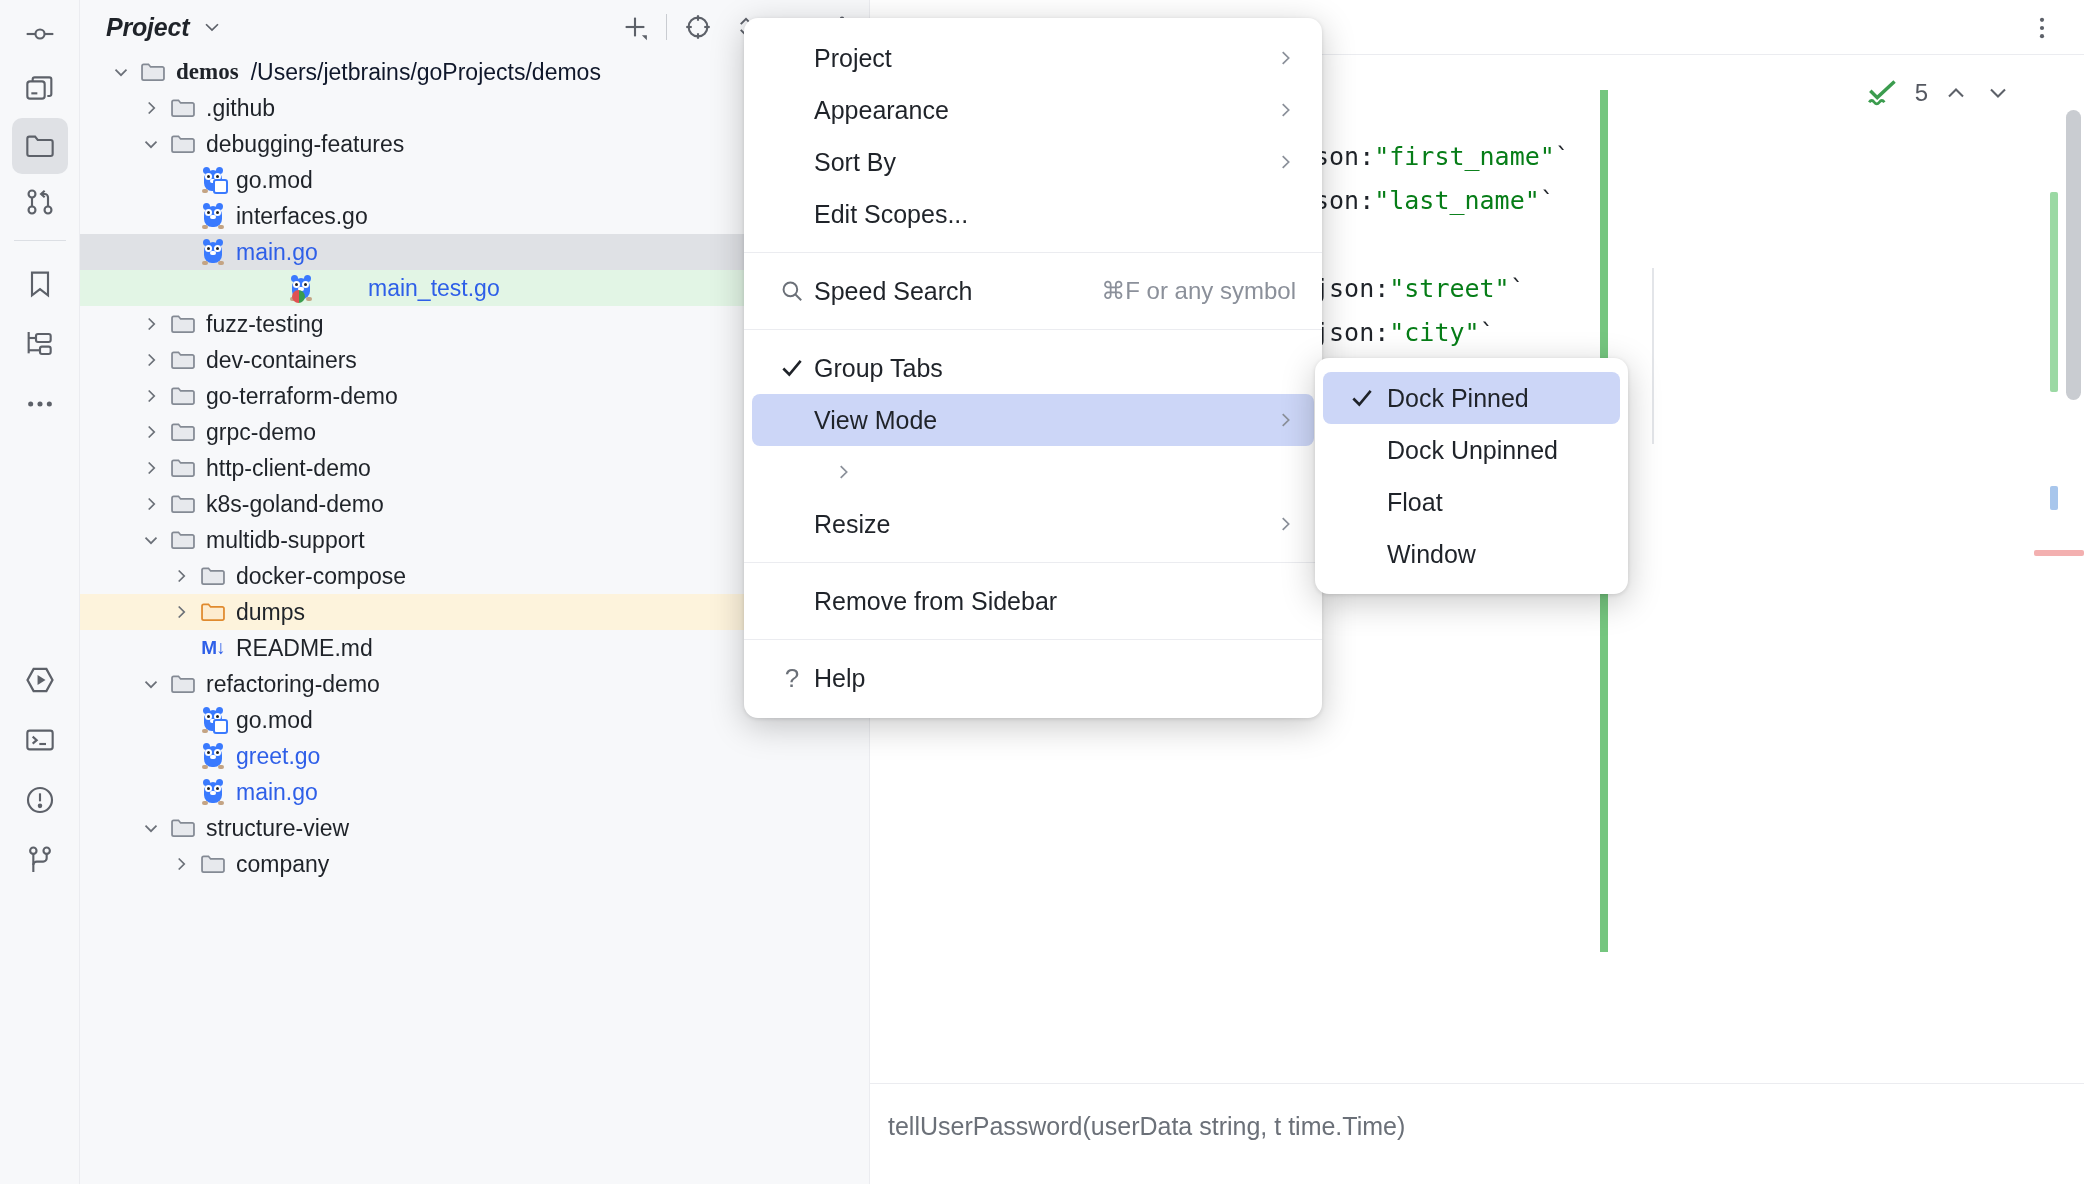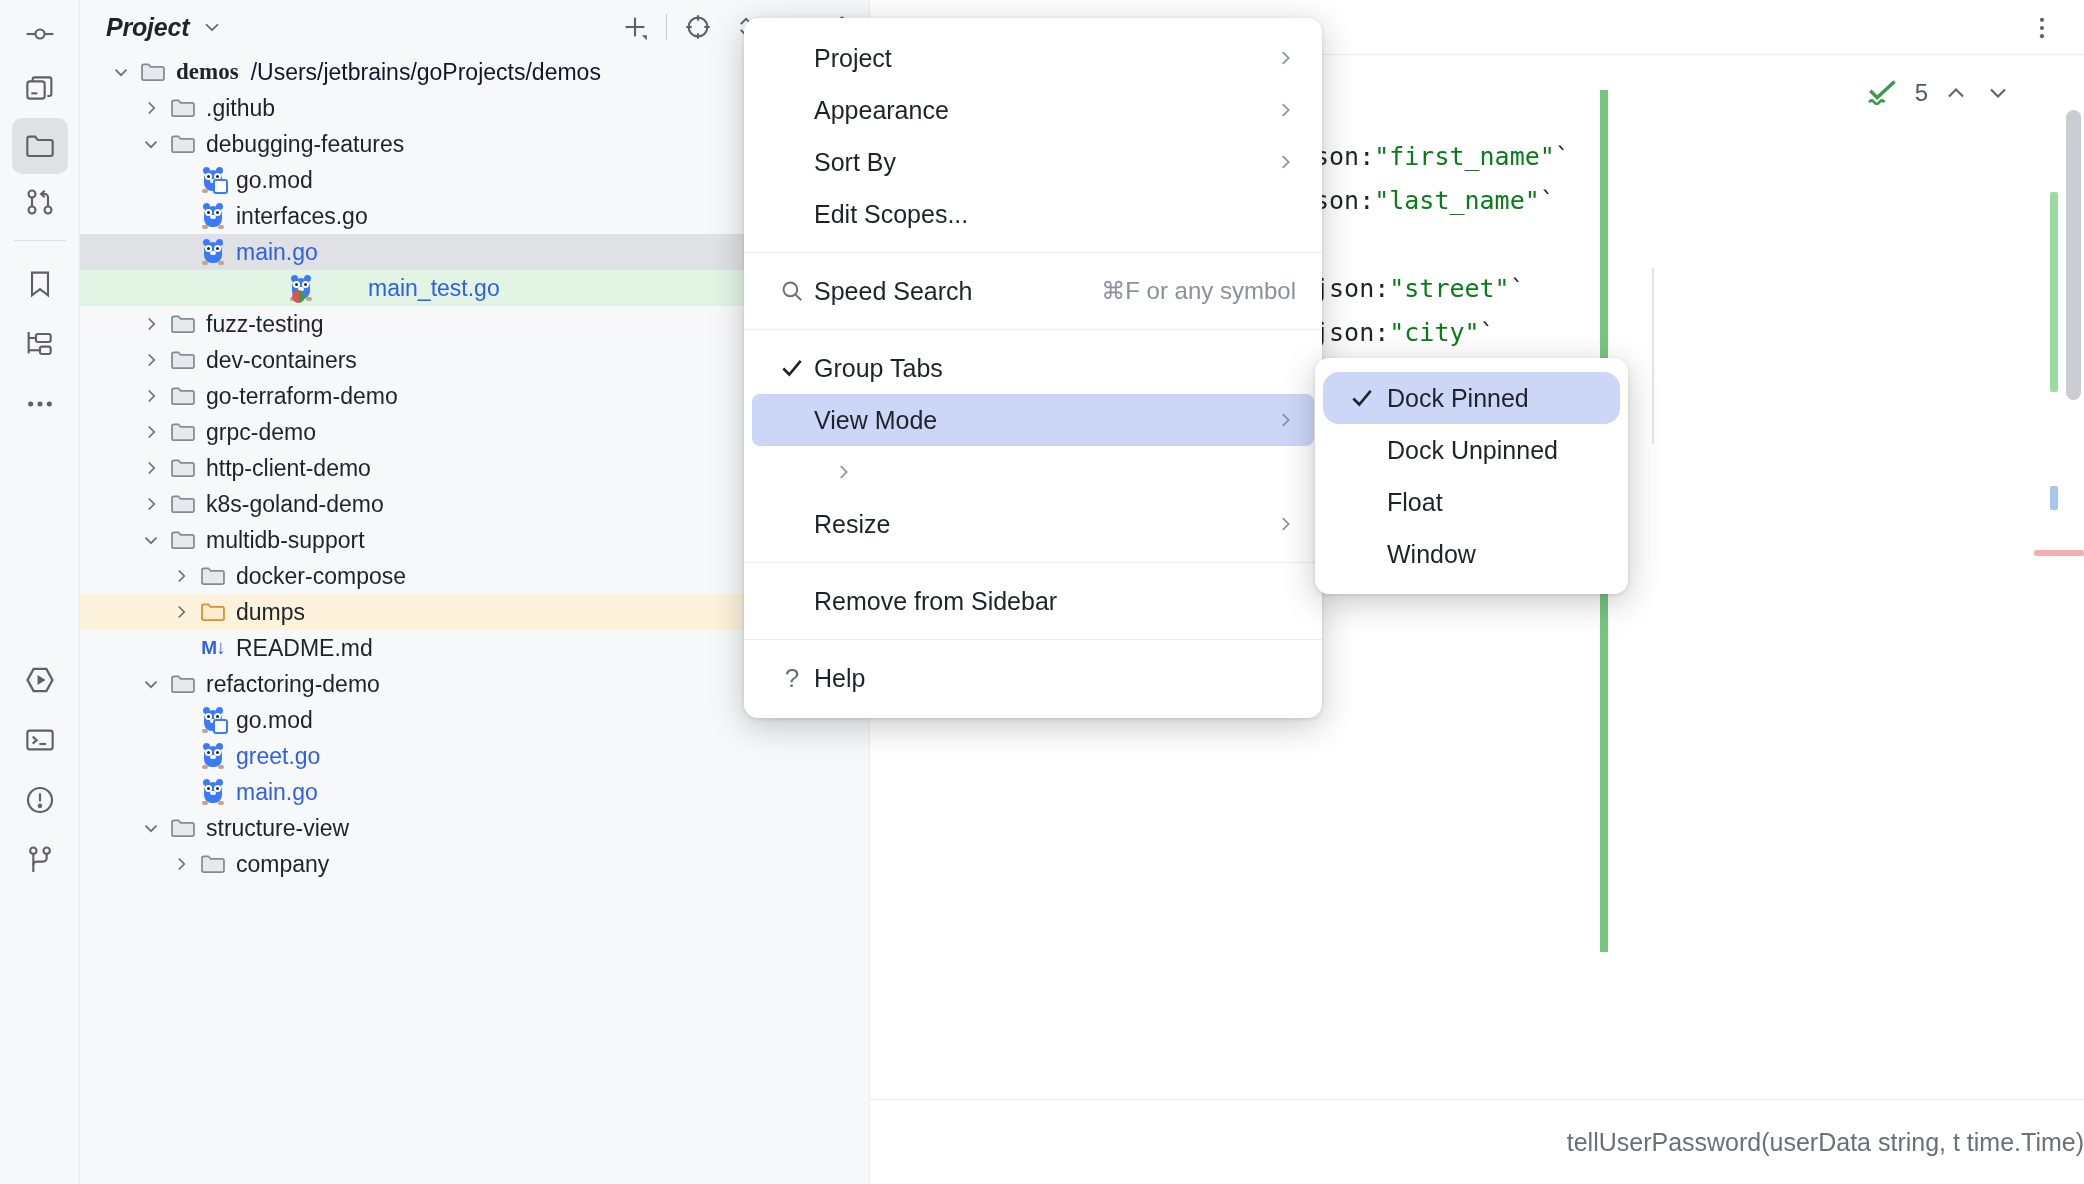--- a/index.html
+++ b/index.html
@@ -175,23 +175,23 @@
     position: absolute; left: 730px; top: 90px; width: 8px; height: 862px;
     background: #75c67f;
   }
   .indent-guide {
     position: absolute; left: 782px; width: 2px; background: #e3e5e9;
   }
   .ctext { padding-left: 48px; color: #1f2329; }
   .kw { color: #0033b3; }
   .str { color: #067d17; }
   #breadcrumb-bar {
-    position: absolute; left: 0; bottom: 0; width: 1214px; height: 84px;
+    position: absolute; left: 0; bottom: 16px; width: 1214px; height: 84px;
     background: #ffffff; border-top: 1px solid #ebecf0;
-    display: flex; align-items: center; justify-content: flex-end;
+    display: flex; align-items: center;
   }
   #breadcrumb-text {
     margin-left: 18px; font-size: 25px; color: #6b7078;
   }
   
   #scroll-track {
     position: absolute; right: 0; top: 110px; width: 22px; height: 1000px;
   }
   #scroll-thumb {
     position: absolute; right: 3px; top: 0px; width: 15px; height: 290px;
@@ -236,21 +236,21 @@
     width: 313px;
     background: #ffffff;
     border-radius: 14px;
     box-shadow: 0 8px 34px rgba(0,0,0,0.22), 0 1px 4px rgba(0,0,0,0.12);
     padding: 14px 0;
     box-sizing: border-box;
   }
   .smi {
     height: 52px; display: flex; align-items: center;
     font-size: 25px; color: #1f2329;
-    padding: 0 14px; margin: 0 8px; border-radius: 16px;
+    padding: 0 14px; margin: 0 8px; border-radius: 8px;
     box-sizing: border-box;
   }
   .smi.highlight { background: #ccd6f7; }
   .smi-ic { width: 50px; flex: 0 0 50px; display:flex; align-items:center; justify-content:center; }
   svg { display: block; }
 </style>
 </head>
 <body>
 
 <div id="app">

